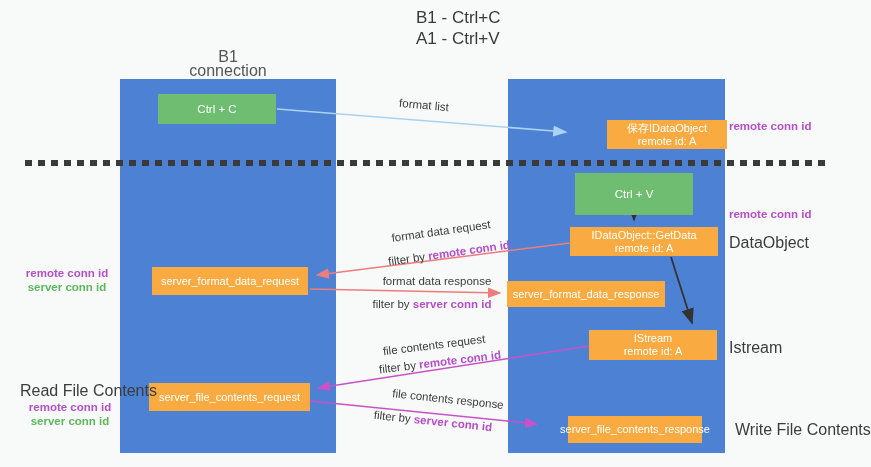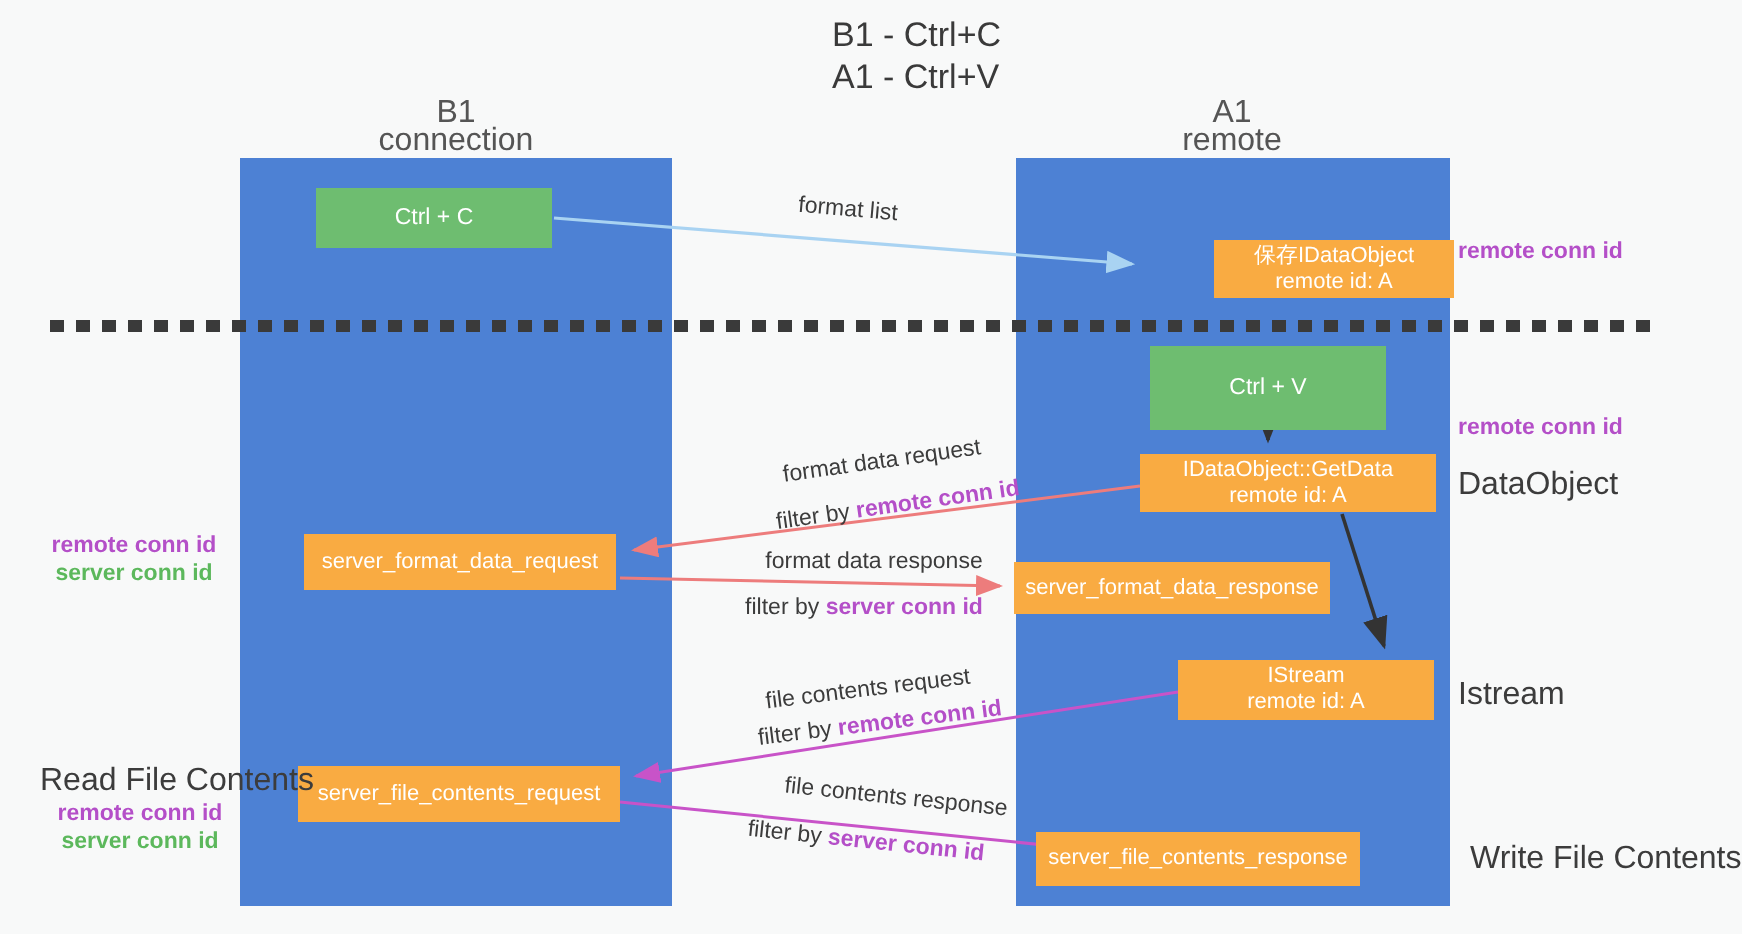--- a/index.html
+++ b/index.html
@@ -36,24 +36,20 @@
 <div class="canvas">
 
   <div class="title">
     <div>B1 - Ctrl+C</div>
     <div>A1 - Ctrl+V</div>
   </div>
 
   <div class="col-header" style="left:120px;top:50px;">
     <div>B1</div>
     <div>connection</div>
-  </div>
-  <div class="col-header" style="left:508px;top:50px;">
-    <div>A1</div>
-    <div>remote</div>
   </div>
 
   <div class="lifeline" style="left:120px;top:79px;width:216px;height:374px;"></div>
   <div class="lifeline" style="left:508px;top:79px;width:217px;height:374px;"></div>
 
   <div class="divider"></div>
 
   <svg class="arrows" width="871" height="467" viewBox="0 0 871 467">
     <defs>
       <marker id="m-blue" markerWidth="9" markerHeight="8" refX="8" refY="3.5" orient="auto">
@@ -98,21 +94,21 @@
   <div class="node orange" style="left:507px;top:281px;width:158px;height:26px;">
     <div>server_format_data_response</div>
   </div>
   <div class="node orange" style="left:589px;top:330px;width:128px;height:30px;">
     <div>IStream</div>
     <div>remote id: A</div>
   </div>
   <div class="node orange" style="left:149px;top:383px;width:161px;height:28px;">
     <div>server_file_contents_request</div>
   </div>
-  <div class="node orange" style="left:518px;top:416px;width:162px;height:27px;">
+  <div class="node orange" style="left:568px;top:416px;width:134px;height:27px;">
     <div>server_file_contents_response</div>
   </div>
 
   <div class="flow-label" style="left:424px;top:105px;transform:translate(-50%,-50%) rotate(5deg);">format list</div>
 
   <div class="flow-label" style="left:441px;top:231px;transform:translate(-50%,-50%) rotate(-8deg);">format data request</div>
   <div class="flow-label" style="left:449px;top:253px;transform:translate(-50%,-50%) rotate(-8deg);"><span>filter by </span><span class="bold-purple">remote conn id</span></div>
 
   <div class="flow-label" style="left:437px;top:281px;transform:translate(-50%,-50%);">format data response</div>
   <div class="flow-label" style="left:432px;top:304px;transform:translate(-50%,-50%);"><span>filter by </span><span class="bold-purple">server conn id</span></div>

